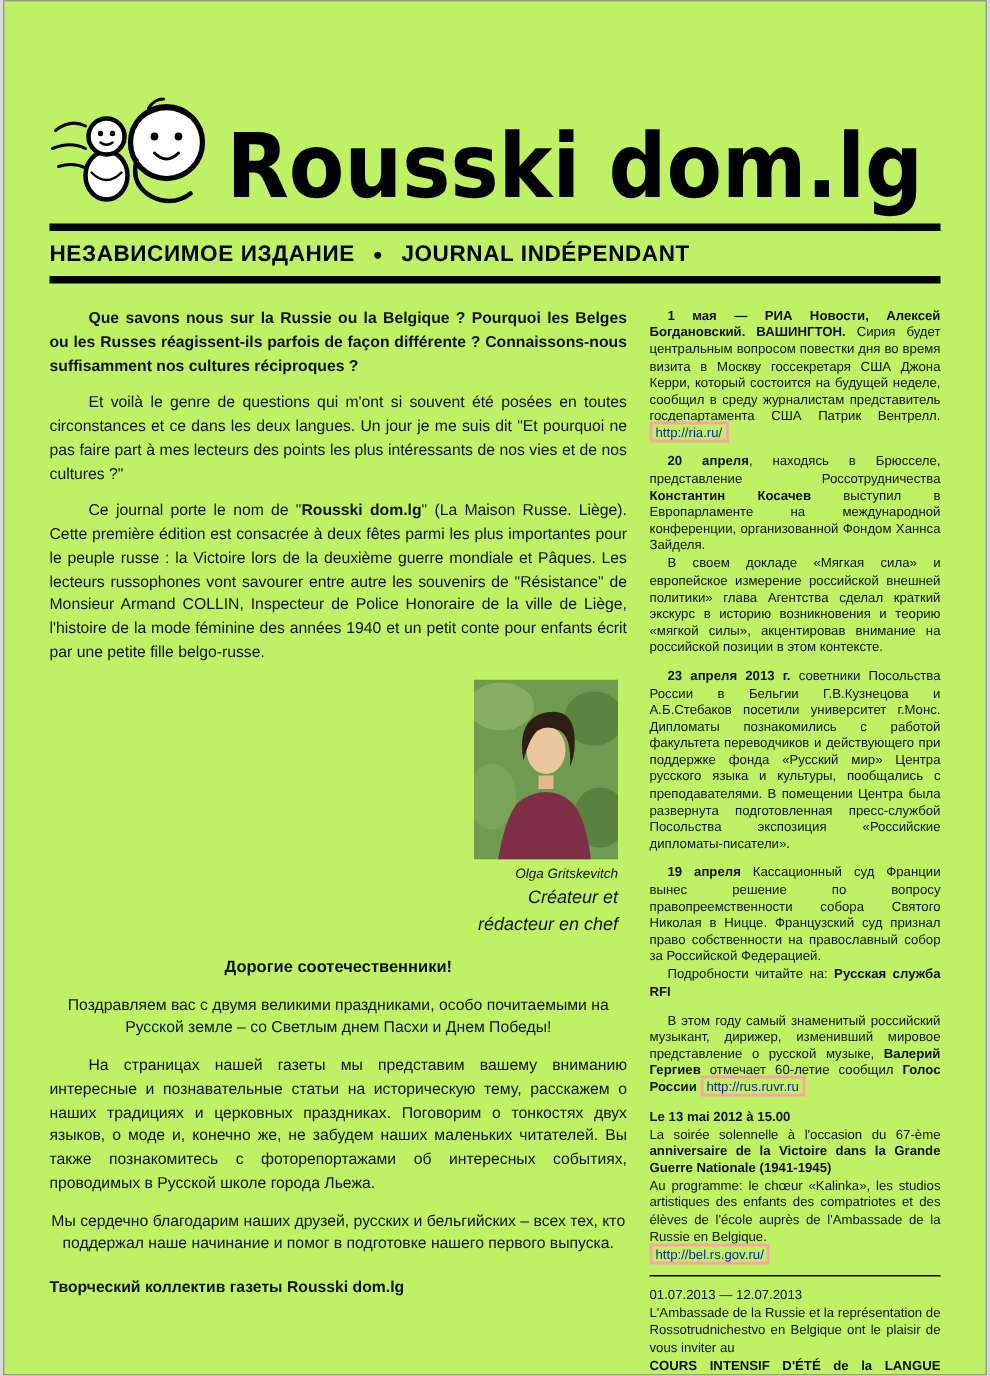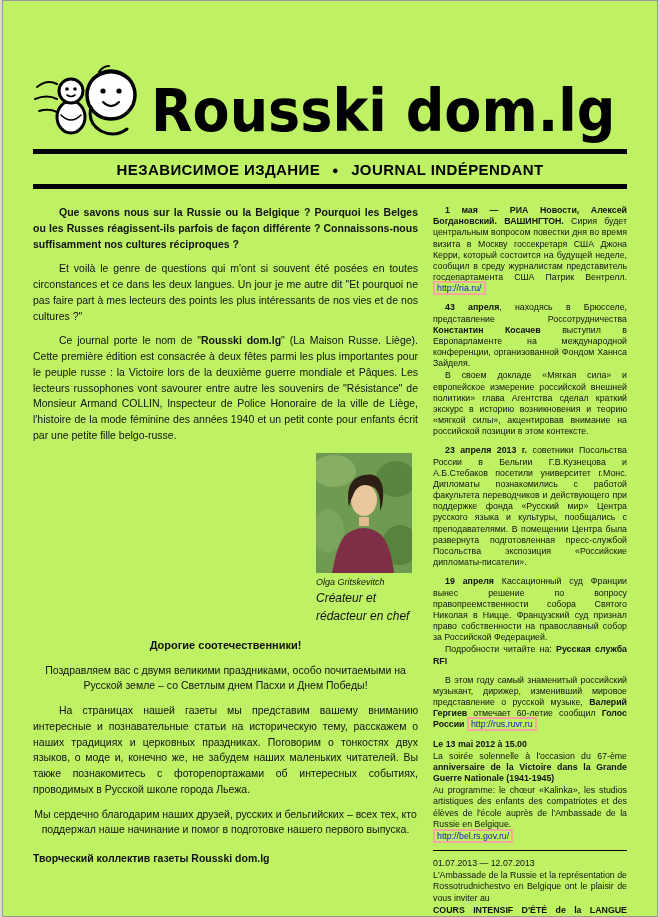--- a/index.html
+++ b/index.html
@@ -13,32 +13,32 @@
   
   .masthead { padding:46px 30px 0 30px; }
   .logo-row { display:flex; align-items:flex-end; gap:10px; height:92px; margin-bottom:10px; }
   .logo-art { flex:0 0 auto; }
   .logo-text {
     font-family:"DejaVu Sans", sans-serif; font-weight:bold; font-size:54px;
     line-height:0.95; letter-spacing:0px; white-space:nowrap;
     transform:scaleY(1.1); transform-origin:bottom left; color:#000;
   }
   .rule { height:5px; background:#000; }
-  .tagline { text-align:center; font-weight:bold; font-size:15px; padding:7px 0 6px 0; letter-spacing:0.4px; color:#000; }
+  .tagline { font-weight:bold; font-size:15px; padding:7px 0 6px 0; letter-spacing:0.4px; color:#000; }
   .tagline .bullet { margin:0 12px; font-size:11px; vertical-align:1px; }
   
   .columns { display:flex; gap:15px; padding:16px 30px 0 30px; }
   .col-left { flex:0 0 385px; width:385px; font-size:10.5px; line-height:1.5; }
   .col-left .para { text-align:justify; text-indent:26px; margin-bottom:9px; }
   .para.lead-bold { font-weight:bold; }
   .center { text-align:center !important; text-indent:0 !important; }
   .greeting-heading { text-align:center; font-size:11px; font-weight:bold; margin:12px 0 9px 0; }
   .signature { text-align:left; font-weight:bold; font-size:10.5px; margin-top:13px; }
   
-  .photo-block { width:96px; margin:4px 6px 8px auto; text-align:left; }
+  .photo-block { width:96px; margin:4px 6px 8px auto; text-align:right; }
   .photo-block svg { display:block; }
   .cap-name { font-size:9px; font-style:italic; margin-top:3px; }
   .cap-role { font-size:12px; font-style:italic; }
   
   .col-right { flex:1; font-size:8.8px; line-height:1.27; }
   .news-item { margin-bottom:8px; }
   .npara { text-align:justify; text-indent:12px; margin-bottom:1px; }
   .nindent0 { text-indent:0; }
   .bold { font-weight:bold; }
   .link {
@@ -80,21 +80,21 @@
     <div class="tagline">
       <span>НЕЗАВИСИМОЕ ИЗДАНИЕ</span><span class="bullet">●</span><span>JOURNAL INDÉPENDANT</span>
     </div>
     <div class="rule"></div>
   </header>
 
   <main class="columns">
 
     <section class="col-left">
       <p class="para lead-bold">Que savons nous sur la Russie ou la Belgique ? Pourquoi les Belges ou les Russes réagissent-ils parfois de façon différente ? Connaissons-nous suffisamment nos cultures réciproques ?</p>
-      <p class="para">Et voilà le genre de questions qui m'ont si souvent été posées en toutes circonstances et ce dans les deux langues. Un jour je me autre dit "Et pourquoi ne pas faire part à mes lecteurs des points les plus intéressants de nos vies et de nos cultures ?"</p>
+      <p class="para">Et voilà le genre de questions qui m'ont si souvent été posées en toutes circonstances et ce dans les deux langues. Un jour je me suis dit "Et pourquoi ne pas faire part à mes lecteurs des points les plus intéressants de nos vies et de nos cultures ?"</p>
       <p class="para"><span>Ce journal porte le nom de "</span><strong>Rousski dom.lg</strong><span>" (La Maison Russe. Liège). Cette première édition est consacrée à deux fêtes parmi les plus importantes pour le peuple russe : la Victoire lors de la deuxième guerre mondiale et Pâques. Les lecteurs russophones vont savourer entre autre les souvenirs de "Résistance" de Monsieur Armand COLLIN, Inspecteur de Police Honoraire de la ville de Liège, l'histoire de la mode féminine des années 1940 et un petit conte pour enfants écrit par une petite fille belgo-russe.</span></p>
 
       <figure class="photo-block">
         <svg width="96" height="120" viewBox="0 0 96 120">
           <rect width="96" height="120" fill="#6f9a52"></rect>
           <ellipse cx="18" cy="18" rx="22" ry="16" fill="#8cb468" opacity="0.8"></ellipse>
           <ellipse cx="80" cy="26" rx="20" ry="18" fill="#557f3c" opacity="0.8"></ellipse>
           <ellipse cx="12" cy="78" rx="16" ry="22" fill="#7fa95e" opacity="0.7"></ellipse>
           <ellipse cx="84" cy="92" rx="18" ry="20" fill="#4e7736" opacity="0.7"></ellipse>
           <path d="M16,120 q6,-34 16,-40 q8,-5 16,-5 q9,0 16,6 q10,8 14,39 z" fill="#7e2f46"></path>
@@ -115,21 +115,21 @@
       <p class="signature">Творческий коллектив газеты Rousski dom.lg</p>
     </section>
 
     <aside class="col-right">
 
       <article class="news-item">
         <p class="npara"><strong>1 мая — РИА Новости, Алексей Богдановский. ВАШИНГТОН.</strong><span> Сирия будет центральным вопросом повестки дня во время визита в Москву госсекретаря США Джона Керри, который состоится на будущей неделе, сообщил в среду журналистам представитель госдепартамента США Патрик Вентрелл. </span><a class="link" href="#">http://ria.ru/</a></p>
       </article>
 
       <article class="news-item">
-        <p class="npara"><strong>43 апреля</strong><span>, находясь в Брюсселе, представление Россотрудничества </span><strong>Константин Косачев</strong><span> выступил в Европарламенте на международной конференции, организованной Фондом Ханнса Зайделя.</span></p>
+        <p class="npara"><strong>20 апреля</strong><span>, находясь в Брюсселе, представление Россотрудничества </span><strong>Константин Косачев</strong><span> выступил в Европарламенте на международной конференции, организованной Фондом Ханнса Зайделя.</span></p>
         <p class="npara">В своем докладе «Мягкая сила» и европейское измерение российской внешней политики» глава Агентства сделал краткий экскурс в историю возникновения и теорию «мягкой силы», акцентировав внимание на российской позиции в этом контексте.</p>
       </article>
 
       <article class="news-item">
         <p class="npara"><strong>23 апреля 2013 г.</strong><span> советники Посольства России в Бельгии Г.В.Кузнецова и А.Б.Стебаков посетили университет г.Монс. Дипломаты познакомились с работой факультета переводчиков и действующего при поддержке фонда «Русский мир» Центра русского языка и культуры, пообщались с преподавателями. В помещении Центра была развернута подготовленная пресс-службой Посольства экспозиция «Российские дипломаты-писатели».</span></p>
       </article>
 
       <article class="news-item">
         <p class="npara"><strong>19 апреля</strong><span> Кассационный суд Франции вынес решение по вопросу правопреемственности собора Святого Николая в Ницце. Французский суд признал право собственности на православный собор за Российской Федерацией.</span></p>
         <p class="npara"><span>Подробности читайте на: </span><strong>Русская служба RFI</strong></p>

